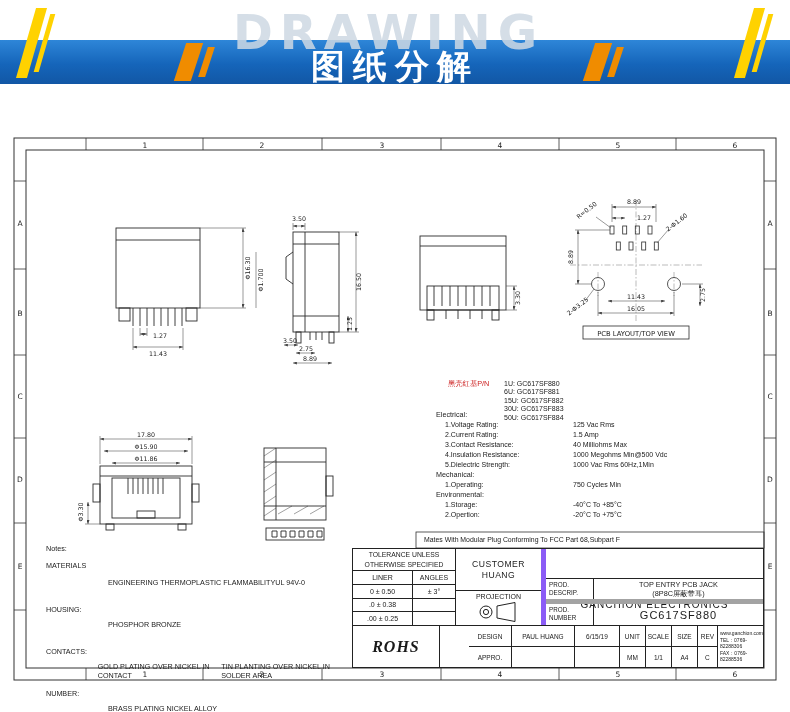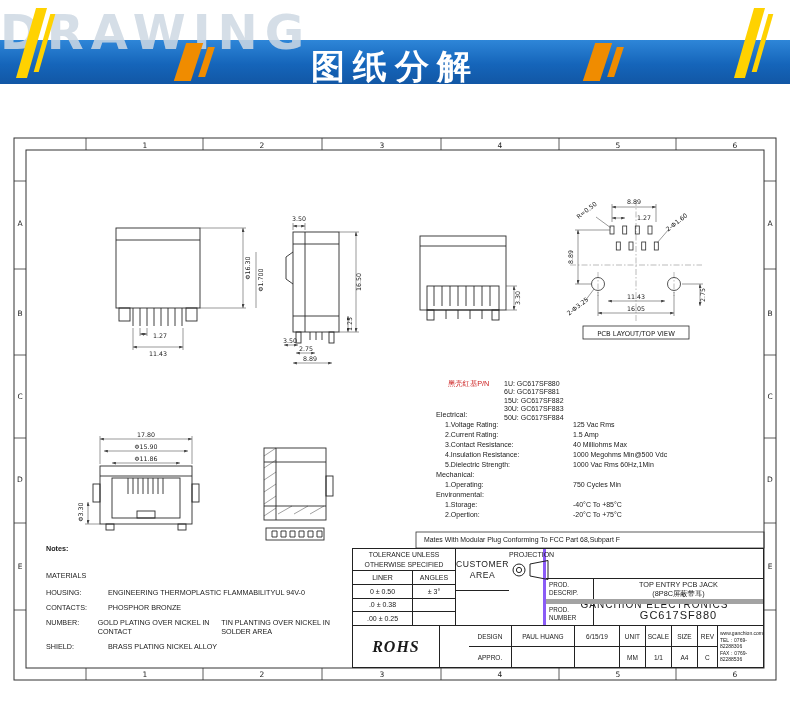--- a/index.html
+++ b/index.html
@@ -1,20 +1,20 @@
 <!DOCTYPE html>
 <html><head>
 <meta charset="utf-8">
 <style>
   html,body{margin:0;padding:0;background:#fff;}
   .page{position:relative;width:790px;height:712px;background:#ffffff;overflow:hidden;
         font-family:"Liberation Sans", sans-serif;color:#1a1a1a;}
 
   
-  .watermark{position:absolute;left:0;right:13px;top:4px;z-index:3;
+  .watermark{position:absolute;left:0;right:13px;top:4px;text-align:center;z-index:3;
     font-family:"DejaVu Sans", sans-serif;font-weight:bold;font-size:48px;letter-spacing:7px;
     color:rgba(206,216,227,0.85);pointer-events:none;}
   .band{position:absolute;left:0;top:40px;width:790px;height:44px;z-index:2;
     background:linear-gradient(180deg,#2e86d8 0%,#1565ba 55%,#1257a5 100%);}
   .banner-title{position:absolute;left:0;right:0;top:44px;text-align:center;z-index:4;
     color:#fff;font-weight:bold;font-size:34px;letter-spacing:8px;}
   .deco{position:absolute;z-index:4;}
   .deco.o1{left:180px;top:43px;width:17px;height:38px;background:#f08c00;transform:skewX(-18deg);}
   .deco.o2{left:203px;top:47px;width:7px;height:30px;background:#f08c00;transform:skewX(-18deg);}
   .deco.o3{left:589px;top:43px;width:17px;height:38px;background:#f08c00;transform:skewX(-18deg);}
@@ -34,38 +34,38 @@
   .ovl{position:absolute;z-index:2;}
   .pn{left:448px;top:380px;display:flex;font-size:7px;line-height:8.4px;}
   .pn-head{color:#cc2020;font-size:7.3px;width:56px;}
   .pn-list{display:flex;flex-direction:column;}
   .spec{left:420px;top:410px;width:344px;font-size:7px;margin-left:16px;}
   .spec-sec{font-size:7.2px;line-height:10px;}
   .spec-row{display:flex;line-height:10px;}
   .sl{width:128px;padding-left:9px;}
   .mates{left:424px;top:536px;font-size:6.9px;}
   .notes{left:46px;top:544px;font-size:7.2px;line-height:9px;width:310px;}
-  .notes-title{margin-bottom:18px;font-weight:bold;}
+  .notes-title{margin-bottom:8px;}
   .notes-mat{margin-bottom:8px;}
   .note-row{display:flex;margin-bottom:6px;}
-  .nl{width:62px;}
+  .nl{width:62px;margin-top:27px;}
   .nv{display:flex;flex-direction:row;}
 
   
   .tb{left:352px;top:548px;width:412px;height:120px;border:1px solid #222;box-sizing:border-box;
       font-size:7px;background:#fff0;}
   .tb-top{display:flex;height:77px;border-bottom:1px solid #222;box-sizing:border-box;}
   .tb-c1{width:103px;border-right:1px solid #222;display:flex;flex-direction:column;box-sizing:border-box;}
   .tol-head{height:22px;border-bottom:1px solid #222;text-align:center;font-size:6.8px;line-height:10px;padding-top:1px;box-sizing:border-box;}
   .tol-table{flex:1;display:flex;flex-direction:column;}
   .tol-r{flex:1;display:flex;border-bottom:1px solid #222;box-sizing:border-box;}
   .tol-r:last-child{border-bottom:none;}
   .tol-a{width:60px;border-right:1px solid #222;display:flex;align-items:center;justify-content:center;box-sizing:border-box;}
   .tol-b{flex:1;display:flex;align-items:center;justify-content:center;}
-  .tb-c2{width:90px;border-right:3px solid #8b5cf6;display:flex;box-sizing:border-box;}
+  .tb-c2{width:90px;border-right:5px solid #8b5cf6;display:flex;flex-direction:column;box-sizing:border-box;}
   .customer{height:42px;border-bottom:1px solid #222;display:flex;flex-direction:column;align-items:center;justify-content:center;
             font-size:8.6px;letter-spacing:0.5px;line-height:11px;box-sizing:border-box;}
   .projection{flex:1;text-align:center;padding-top:2px;}
   .tb-c3{flex:1;display:flex;flex-direction:column;}
   .company{height:30px;border-bottom:1px solid #222;text-align:center;box-sizing:border-box;padding-top:2px;}
   .company-cn{font-size:10.5px;font-weight:bold;line-height:13px;}
   .company-en{font-size:10px;letter-spacing:1px;line-height:11px;margin-top:48px;}
   .tb-row{display:flex;border-bottom:5px solid #a3a3a3;box-sizing:border-box;}
   .tb-row.descrip{height:25px;}
   .tb-row.number{flex:1;border-bottom:none;}
@@ -417,21 +417,21 @@
             </div>
           <div class="tol-r">
               <span class="tol-a">.00 ± 0.25</span>
               <span class="tol-b"></span>
             </div>
         </div>
       </div>
       <div class="tb-c2">
         <div class="customer">
           <div>CUSTOMER</div>
-          <div>AREA</div>
+          <div>HUANG</div>
         </div>
         <div class="projection">
           <div>PROJECTION</div>
           <svg width="44" height="24" viewBox="0 0 44 24">
             <g stroke="#222" fill="none" stroke-width="1">
               <circle cx="9" cy="12" r="6"></circle>
                 <circle cx="9" cy="12" r="2.6"></circle>
               <path d="M20,6 L38,2.5 L38,21.5 L20,18 z"></path>
             </g>
           </svg>

